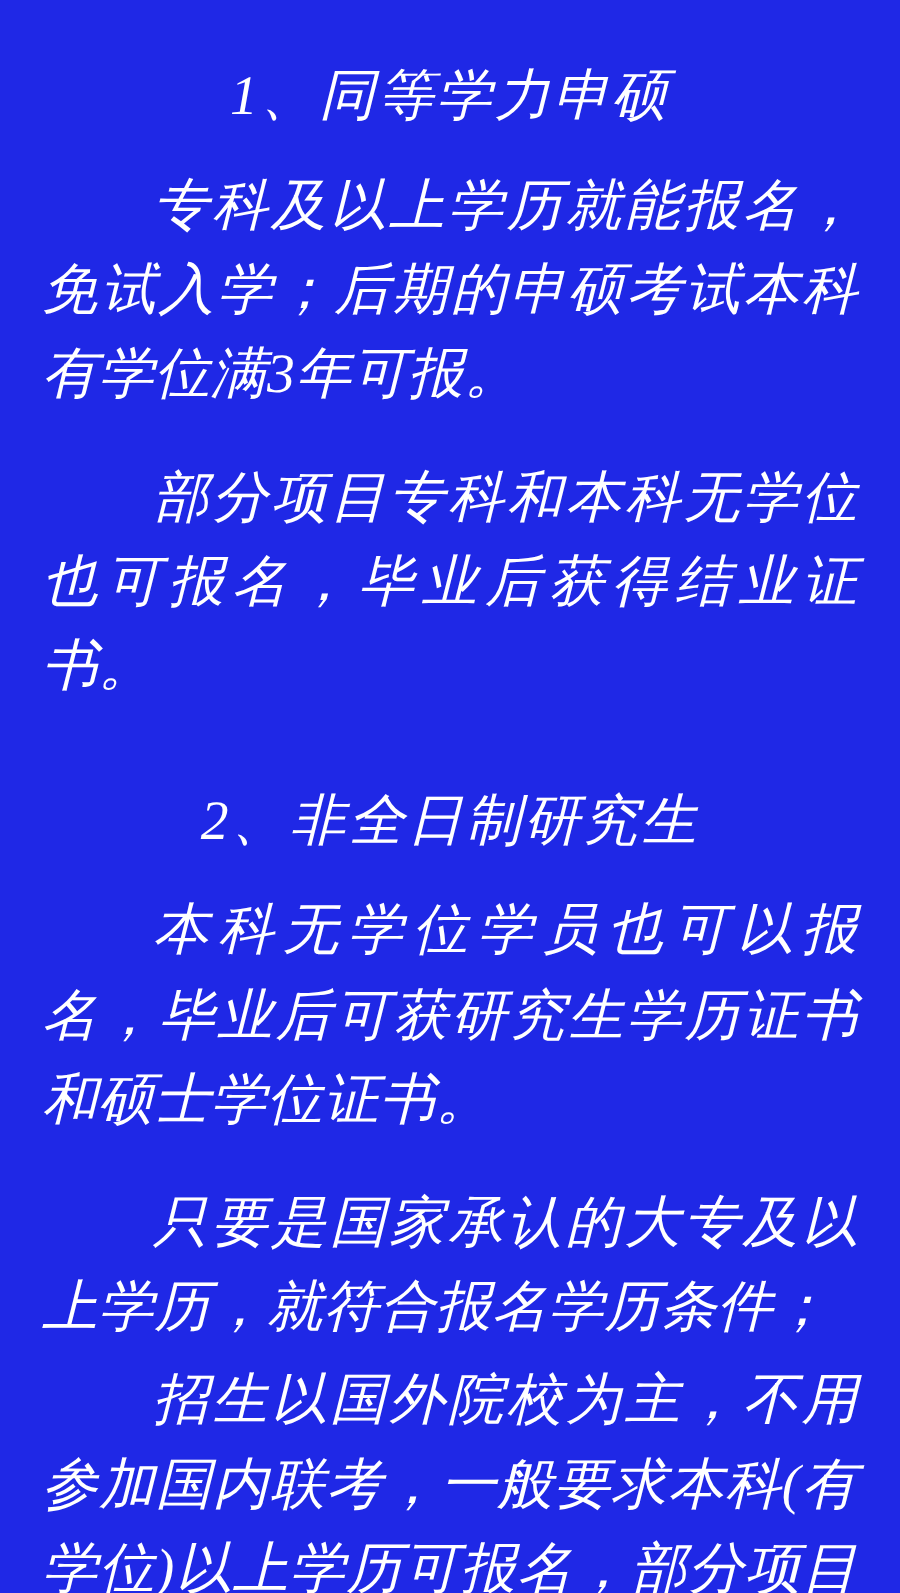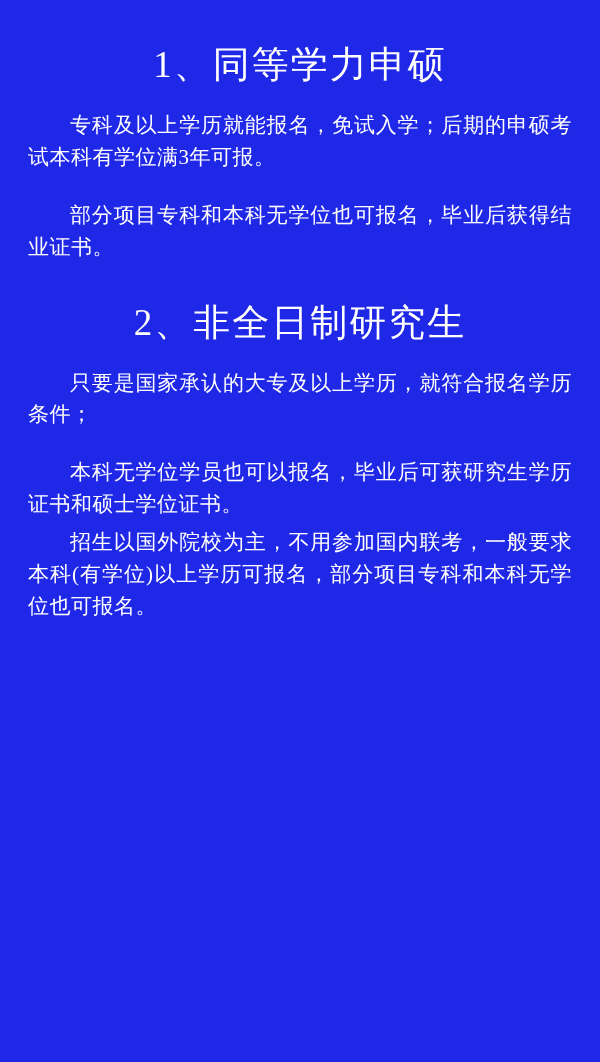--- a/index.html
+++ b/index.html
@@ -13,38 +13,39 @@
     font-family: "Liberation Serif", "DejaVu Serif", serif;
     color: #ffffff;
     overflow: hidden;
   }
   .page {
     position: relative;
     width: 600px;
     height: 792px;
     box-sizing: border-box;
     padding: 40px 28px 32px 28px;
+    font-style: italic;
   }
   .section {
     margin-bottom: 6px;
   }
   .heading {
     text-align: center;
     font-size: 37px;
     line-height: 1.35;
     font-weight: 400;
     letter-spacing: 2px;
     margin: 0 0 20px 0;
   }
   .section-2 .heading,
   .section-3 .heading {
-    margin-top: 34px;
+    margin-top: 50px;
   }
   .para {
-    font-size: 21px;
+    font-size: 37px;
     line-height: 1.52;
     text-indent: 2em;
     margin: 0 0 26px 0;
     letter-spacing: 0.5px;
     text-align: justify;
   }
   .para:last-child {
     margin-bottom: 0;
   }
 </style>
@@ -54,21 +55,21 @@
 <div class="page">
 
   <div class="section section-1">
     <h2 class="heading">1、同等学力申硕</h2>
     <p class="para">专科及以上学历就能报名，免试入学；后期的申硕考试本科有学位满3年可报。</p>
     <p class="para">部分项目专科和本科无学位也可报名，毕业后获得结业证书。</p>
   </div>
 
   <div class="section section-2">
     <h2 class="heading">2、非全日制研究生</h2>
+    <p class="para">本科无学位学员也可以报名，毕业后可获研究生学历证书和硕士学位证书。</p>
     <p class="para">只要是国家承认的大专及以上学历，就符合报名学历条件；</p>
-    <p class="para">本科无学位学员也可以报名，毕业后可获研究生学历证书和硕士学位证书。</p>
   </div>
 
   <div class="section section-3">
     <p class="para">招生以国外院校为主，不用参加国内联考，一般要求本科(有学位)以上学历可报名，部分项目专科和本科无学位也可报名。</p>
   </div>
 
 </div>
 
 </body></html>

